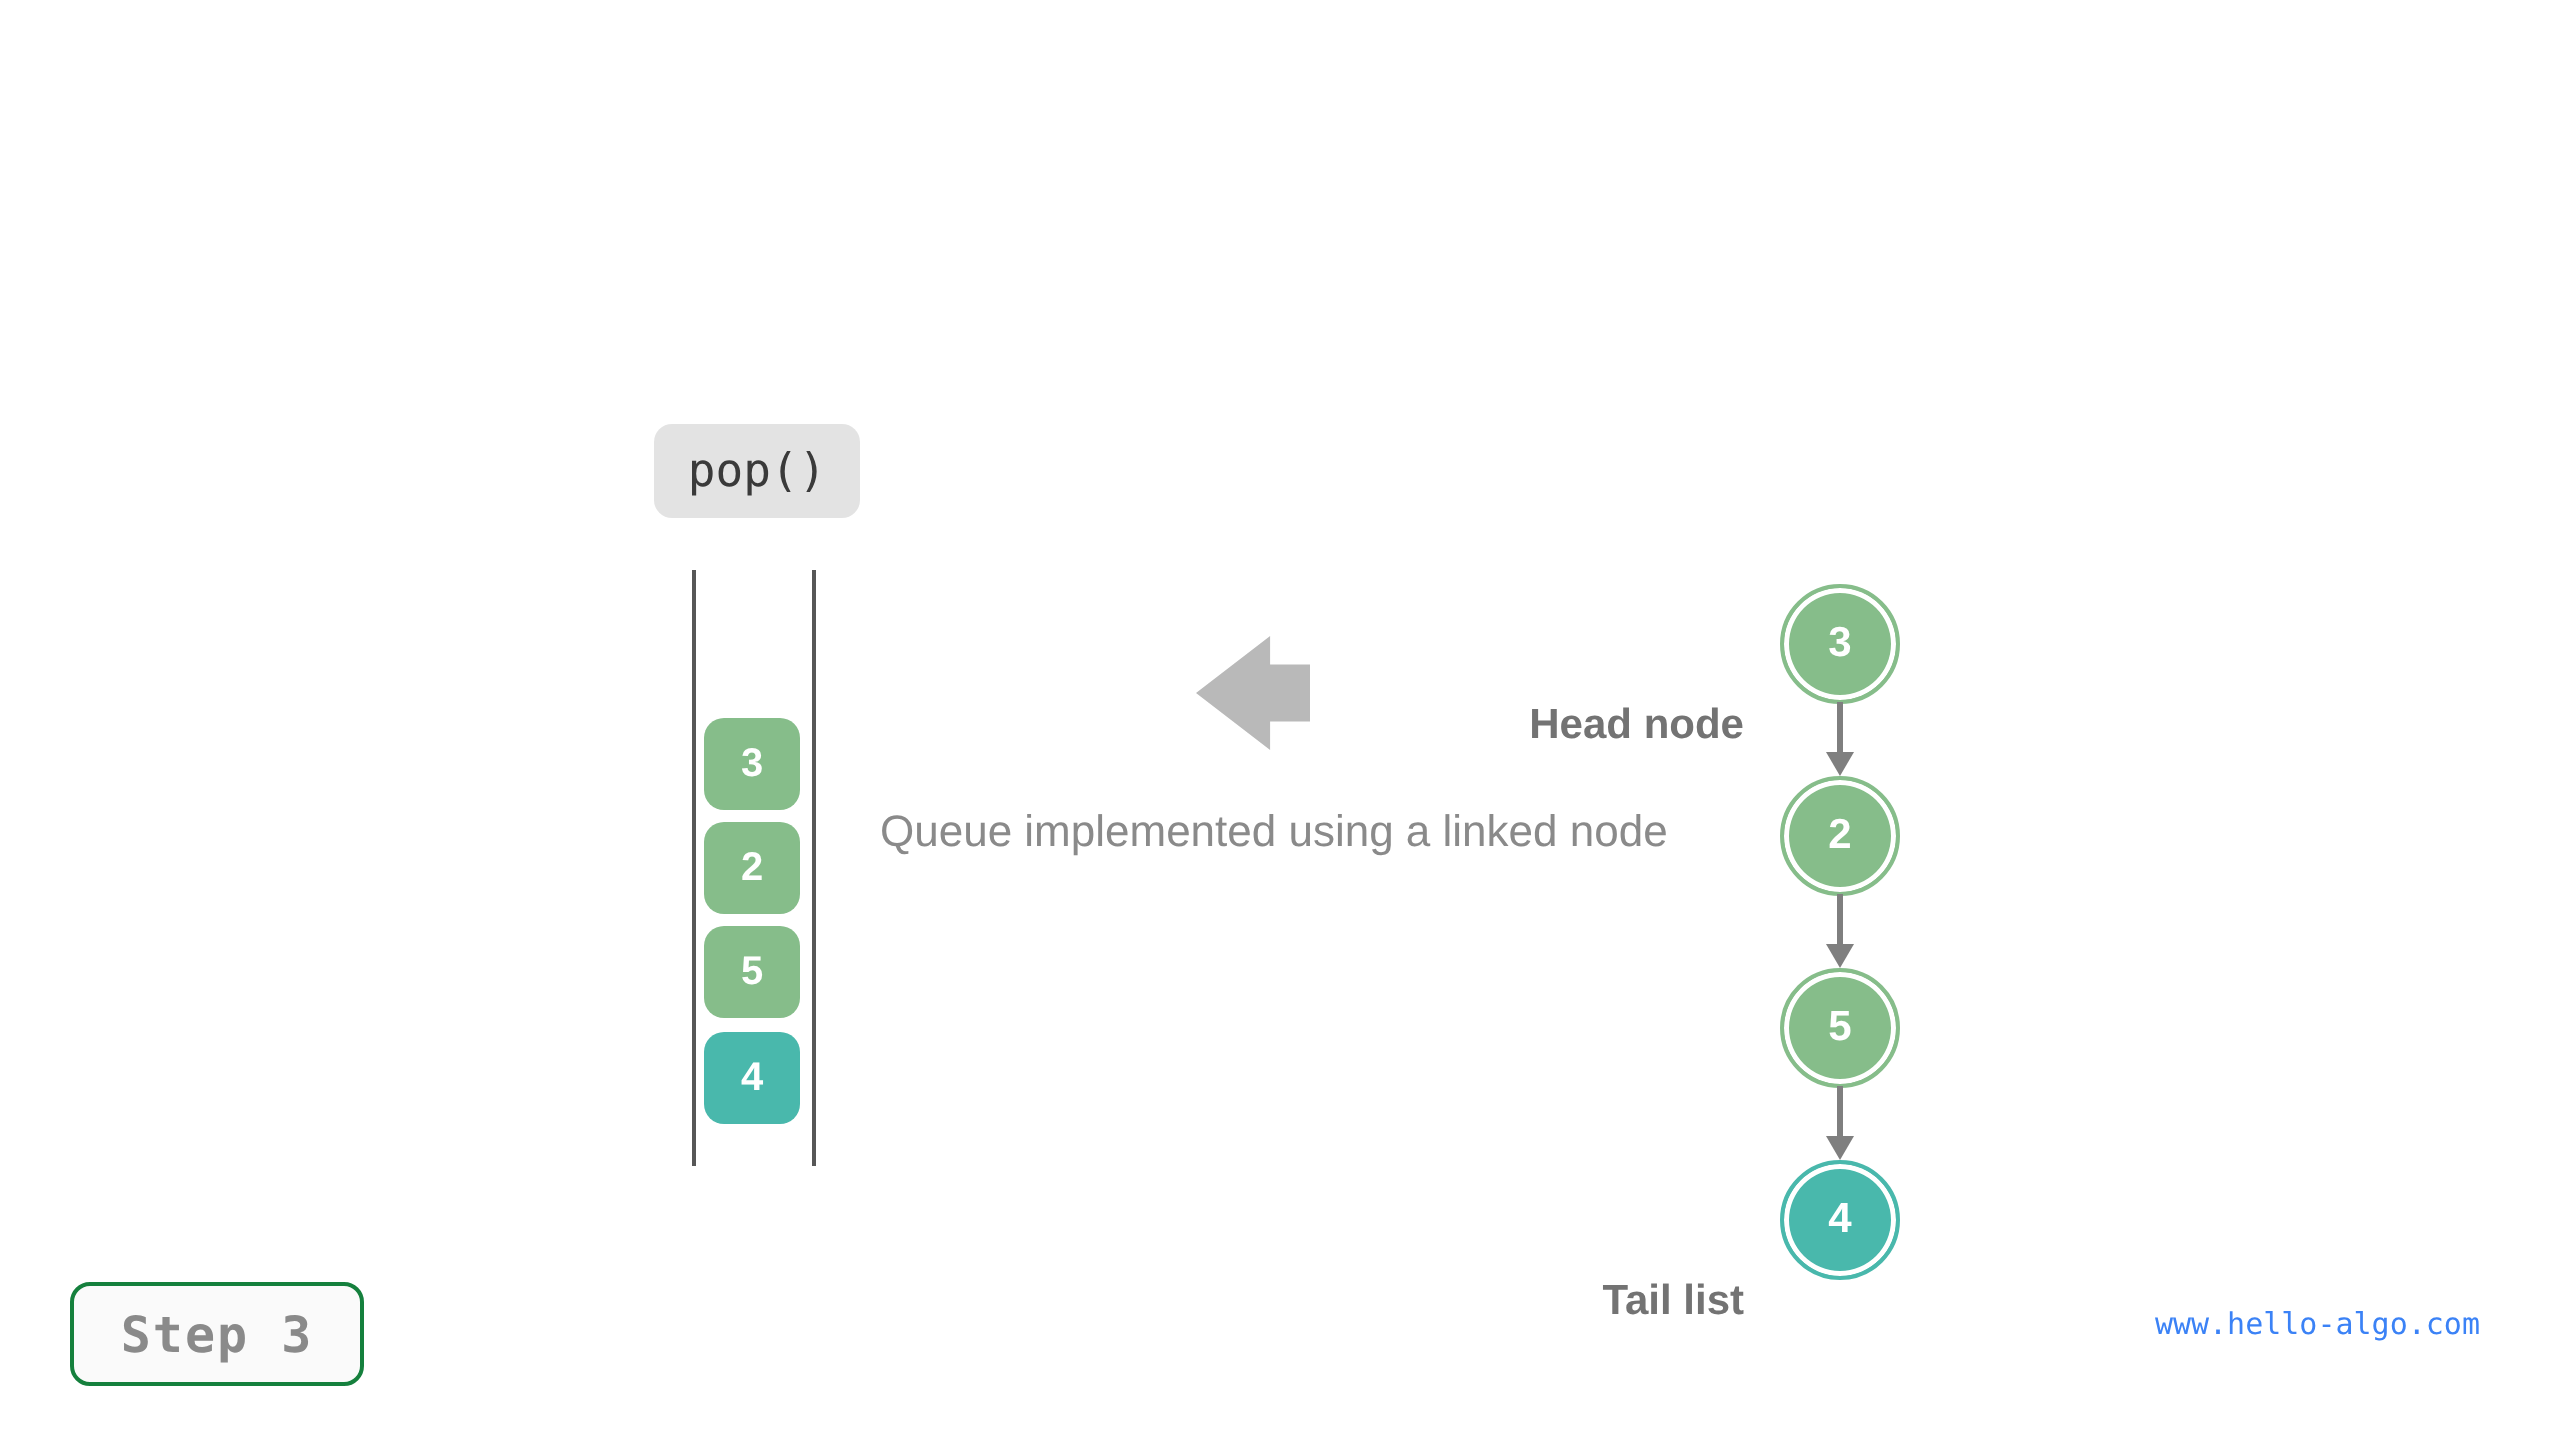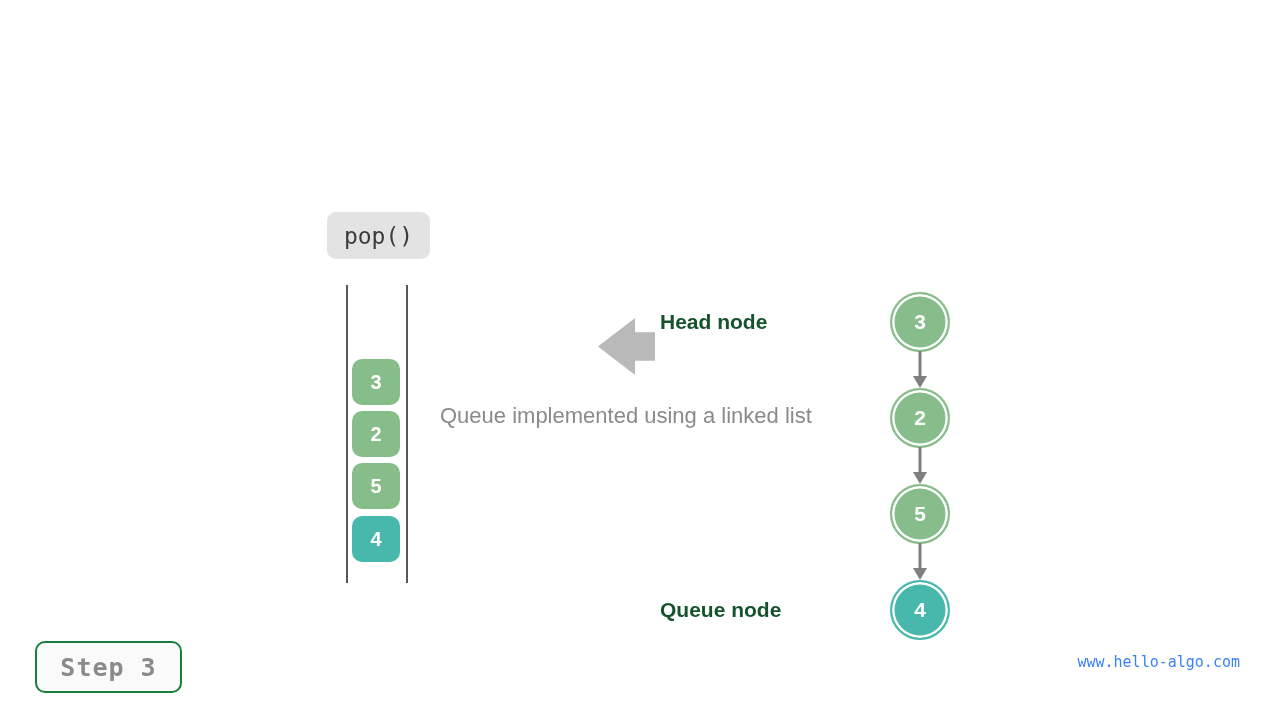--- a/index.html
+++ b/index.html
@@ -74,24 +74,26 @@
     left: 440px; top: 403px;
     font-size: 22px;
     color: #8a8a8a;
     white-space: nowrap;
   }
   
   .node-label {
     position: absolute;
     left: 660px;
     width: 212px;
+    text-align: right;
     font-size: 21px;
     font-weight: bold;
-    color: #14532d;
+    color: #737373;
     white-space: nowrap;
+    margin-top: 41px;
   }
   .head-label { top: 310px; }
   .tail-label { top: 598px; }
   .ll-node {
     position: absolute;
     left: 890px;
     width: 60px;
     height: 60px;
     box-sizing: border-box;
     border-radius: 50%;
@@ -173,24 +175,24 @@
   </div>
   <div class="queue-box green qb2">
     <span>5</span>
   </div>
   <div class="queue-box teal qb3">
     <span>4</span>
   </div>
 
   <div class="block-arrow"></div>
 
-  <div class="caption">Queue implemented using a linked list</div>
+  <div class="caption">Queue implemented using a linked node</div>
 
   <div class="node-label head-label">Head node</div>
-  <div class="node-label tail-label">Queue node</div>
+  <div class="node-label tail-label">Tail list</div>
 
   <div class="ll-node green ln0">
     <span>3</span>
   </div>
   <div class="ll-node green ln1">
     <span>2</span>
   </div>
   <div class="ll-node green ln2">
     <span>5</span>
   </div>

